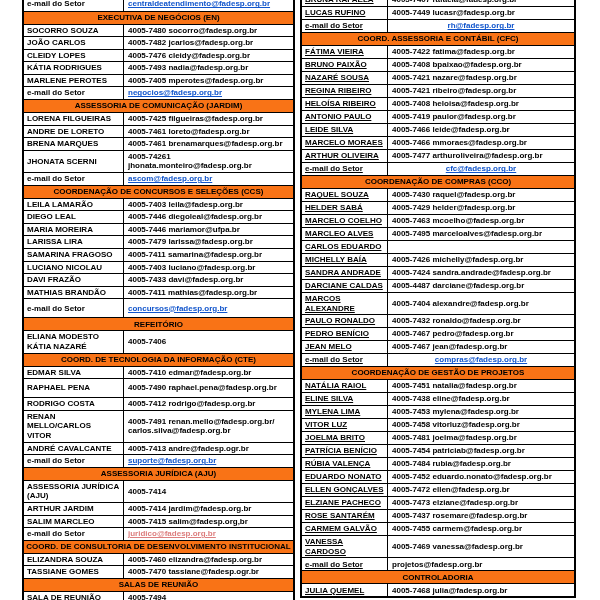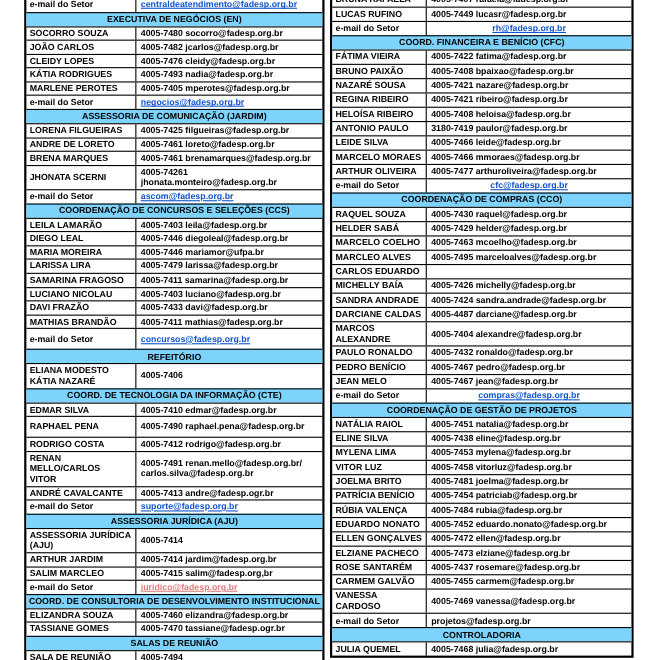--- a/index.html
+++ b/index.html
@@ -11,30 +11,30 @@
   }
   .dir-table {
     position:absolute; border:2px solid #000; background:#fff;
     box-sizing:border-box;
   }
   #table-left  { left:22px;  top:-4px;  width:273px; }
   #table-right { left:300px; top:-9px;  width:276px; }
   .row { display:flex; align-items:stretch; box-sizing:border-box; }
   .row + .row { border-top:1px solid #000; }
   .row-header {
-    background:#7dd3fc; justify-content:center; align-items:center;
+    background:#f97316; justify-content:center; align-items:center;
     text-align:center; min-height:13px; padding:1px 2px;
   }
   .cell { box-sizing:border-box; display:flex; align-items:center; }
   .cell-name {
     border-right:1px solid #000; padding:1px 3px;
     white-space:pre-line;
   }
   #table-left  .cell-name { width:100px; min-width:100px; }
-  #table-right .cell-name { width:86px;  min-width:86px; }
+  #table-right .cell-name { width:86px;  min-width:86px;text-decoration:underline; }
   .cell-contact { flex:1; padding:1px 4px; white-space:pre-line; }
   .row-data { min-height:12.5px; }
   #table-right .row-data { min-height:13px; }
   .row-tall { min-height:19px; }
   a.sector-link { color:#1155cc; text-decoration:underline; cursor:pointer; }
   a.sector-link.visited { color:#dd7e7e; }
   .cell-contact.center { justify-content:center;align-items:center; }
 </style>
 </head>
 <body>
@@ -200,21 +200,21 @@
         <div class="cell cell-contact">4005-7407 rafaela@fadesp.org.br</div>
       </div>
       <div class="row row-data">
         <div class="cell cell-name">LUCAS RUFINO</div>
         <div class="cell cell-contact">4005-7449 lucasr@fadesp.org.br</div>
       </div>
       <div class="row row-data">
         <div class="cell cell-name">e-mail do Setor</div>
         <div class="cell cell-contact center"><a class="sector-link">rh@fadesp.org.br</a></div>
       </div>
-      <div class="row row-header">COORD. FINANCEIRA E BENÍCIO (CFC)</div>
+      <div class="row row-header">COORD. ASSESSORIA E CONTÁBIL (CFC)</div>
       <div class="row row-data">
         <div class="cell cell-name">FÁTIMA VIEIRA</div>
         <div class="cell cell-contact">4005-7422 fatima@fadesp.org.br</div>
       </div>
       <div class="row row-data">
         <div class="cell cell-name">BRUNO PAIXÃO</div>
         <div class="cell cell-contact">4005-7408 bpaixao@fadesp.org.br</div>
       </div>
       <div class="row row-data">
         <div class="cell cell-name">NAZARÉ SOUSA</div>
@@ -223,21 +223,21 @@
       <div class="row row-data">
         <div class="cell cell-name">REGINA RIBEIRO</div>
         <div class="cell cell-contact">4005-7421 ribeiro@fadesp.org.br</div>
       </div>
       <div class="row row-data">
         <div class="cell cell-name">HELOÍSA RIBEIRO</div>
         <div class="cell cell-contact">4005-7408 heloisa@fadesp.org.br</div>
       </div>
       <div class="row row-data">
         <div class="cell cell-name">ANTONIO PAULO</div>
-        <div class="cell cell-contact">3180-7419 paulor@fadesp.org.br</div>
+        <div class="cell cell-contact">4005-7419 paulor@fadesp.org.br</div>
       </div>
       <div class="row row-data">
         <div class="cell cell-name">LEIDE SILVA</div>
         <div class="cell cell-contact">4005-7466 leide@fadesp.org.br</div>
       </div>
       <div class="row row-data">
         <div class="cell cell-name">MARCELO MORAES</div>
         <div class="cell cell-contact">4005-7466 mmoraes@fadesp.org.br</div>
       </div>
       <div class="row row-data">

